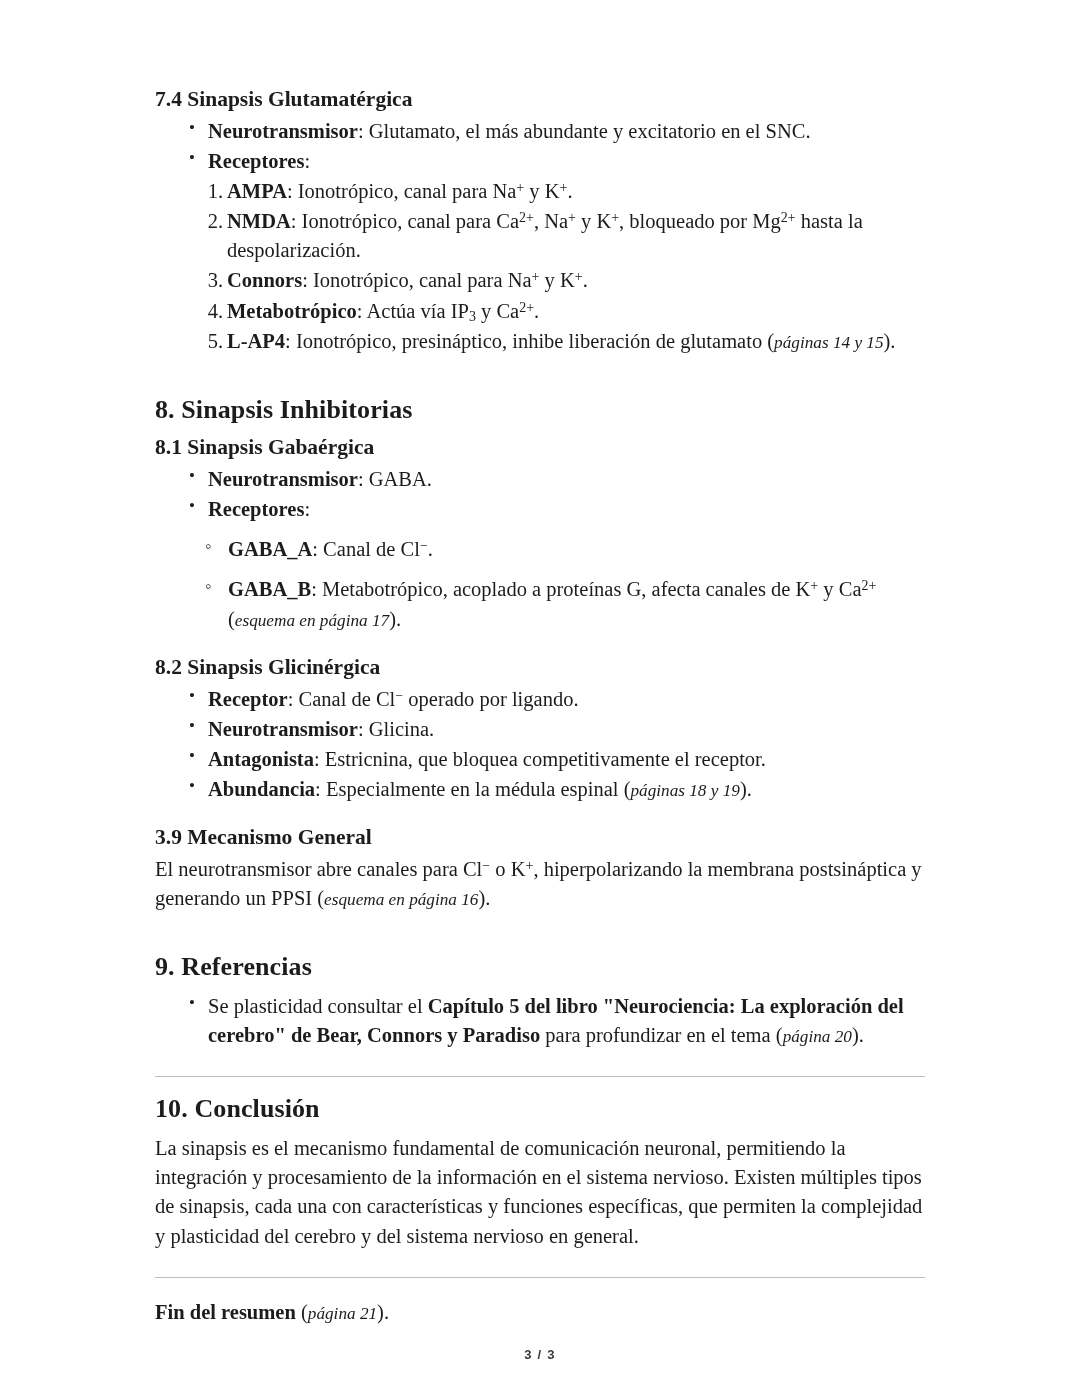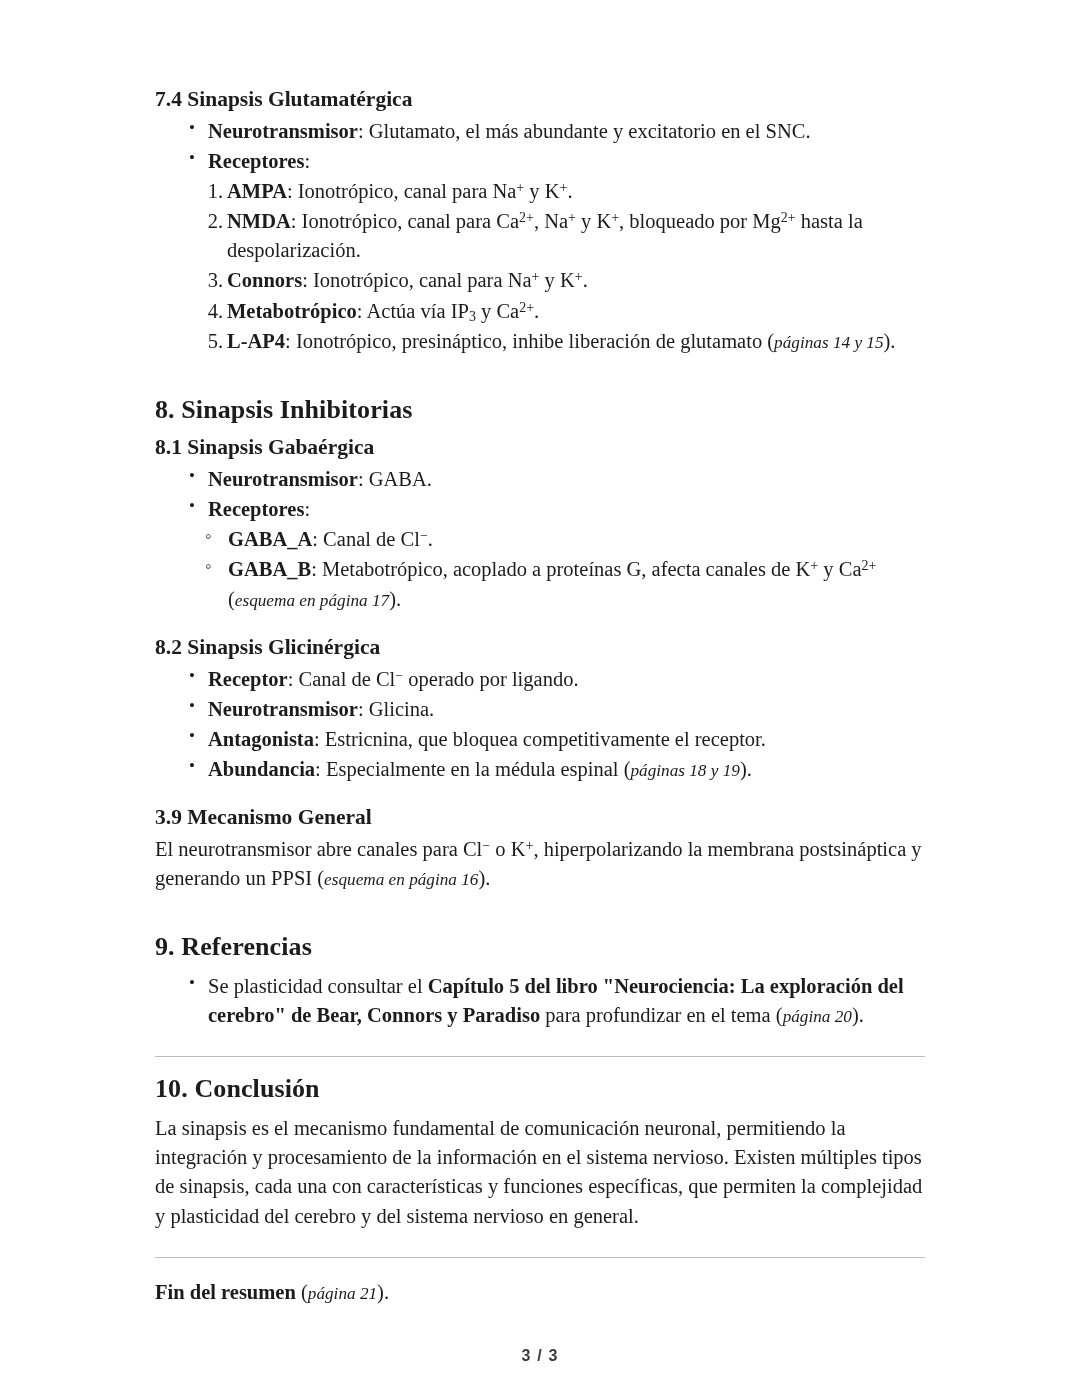--- a/index.html
+++ b/index.html
@@ -98,21 +98,21 @@
   ul.lvl2 {
     list-style: none;
     margin: 0;
     padding: 0 0 0 50px;
   }
   ul.lvl2 > li {
     position: relative;
     font-size: 20.5px;
     line-height: 1.42;
     padding-left: 23px;
-    margin: 1px 0;
+    margin: 11px 0;
   }
   ul.lvl2 > li::before {
     content: "\25E6";
     position: absolute;
     left: 0;
     top: -1px;
     font-size: 18px;
   }
 
   
@@ -133,21 +133,21 @@
   }
 
   
   .footer {
     position: absolute;
     left: 0;
     top: 1347px;
     width: 1080px;
     text-align: center;
     font-family: "Liberation Sans", "DejaVu Sans", sans-serif;
-    font-size: 16px;
+    font-size: 13px;
     font-weight: 700;
     letter-spacing: 1.2px;
     color: #3a3a3a;
   }
 </style>
 </head>
 <body>
 
 <div class="page">
   <div class="content">

